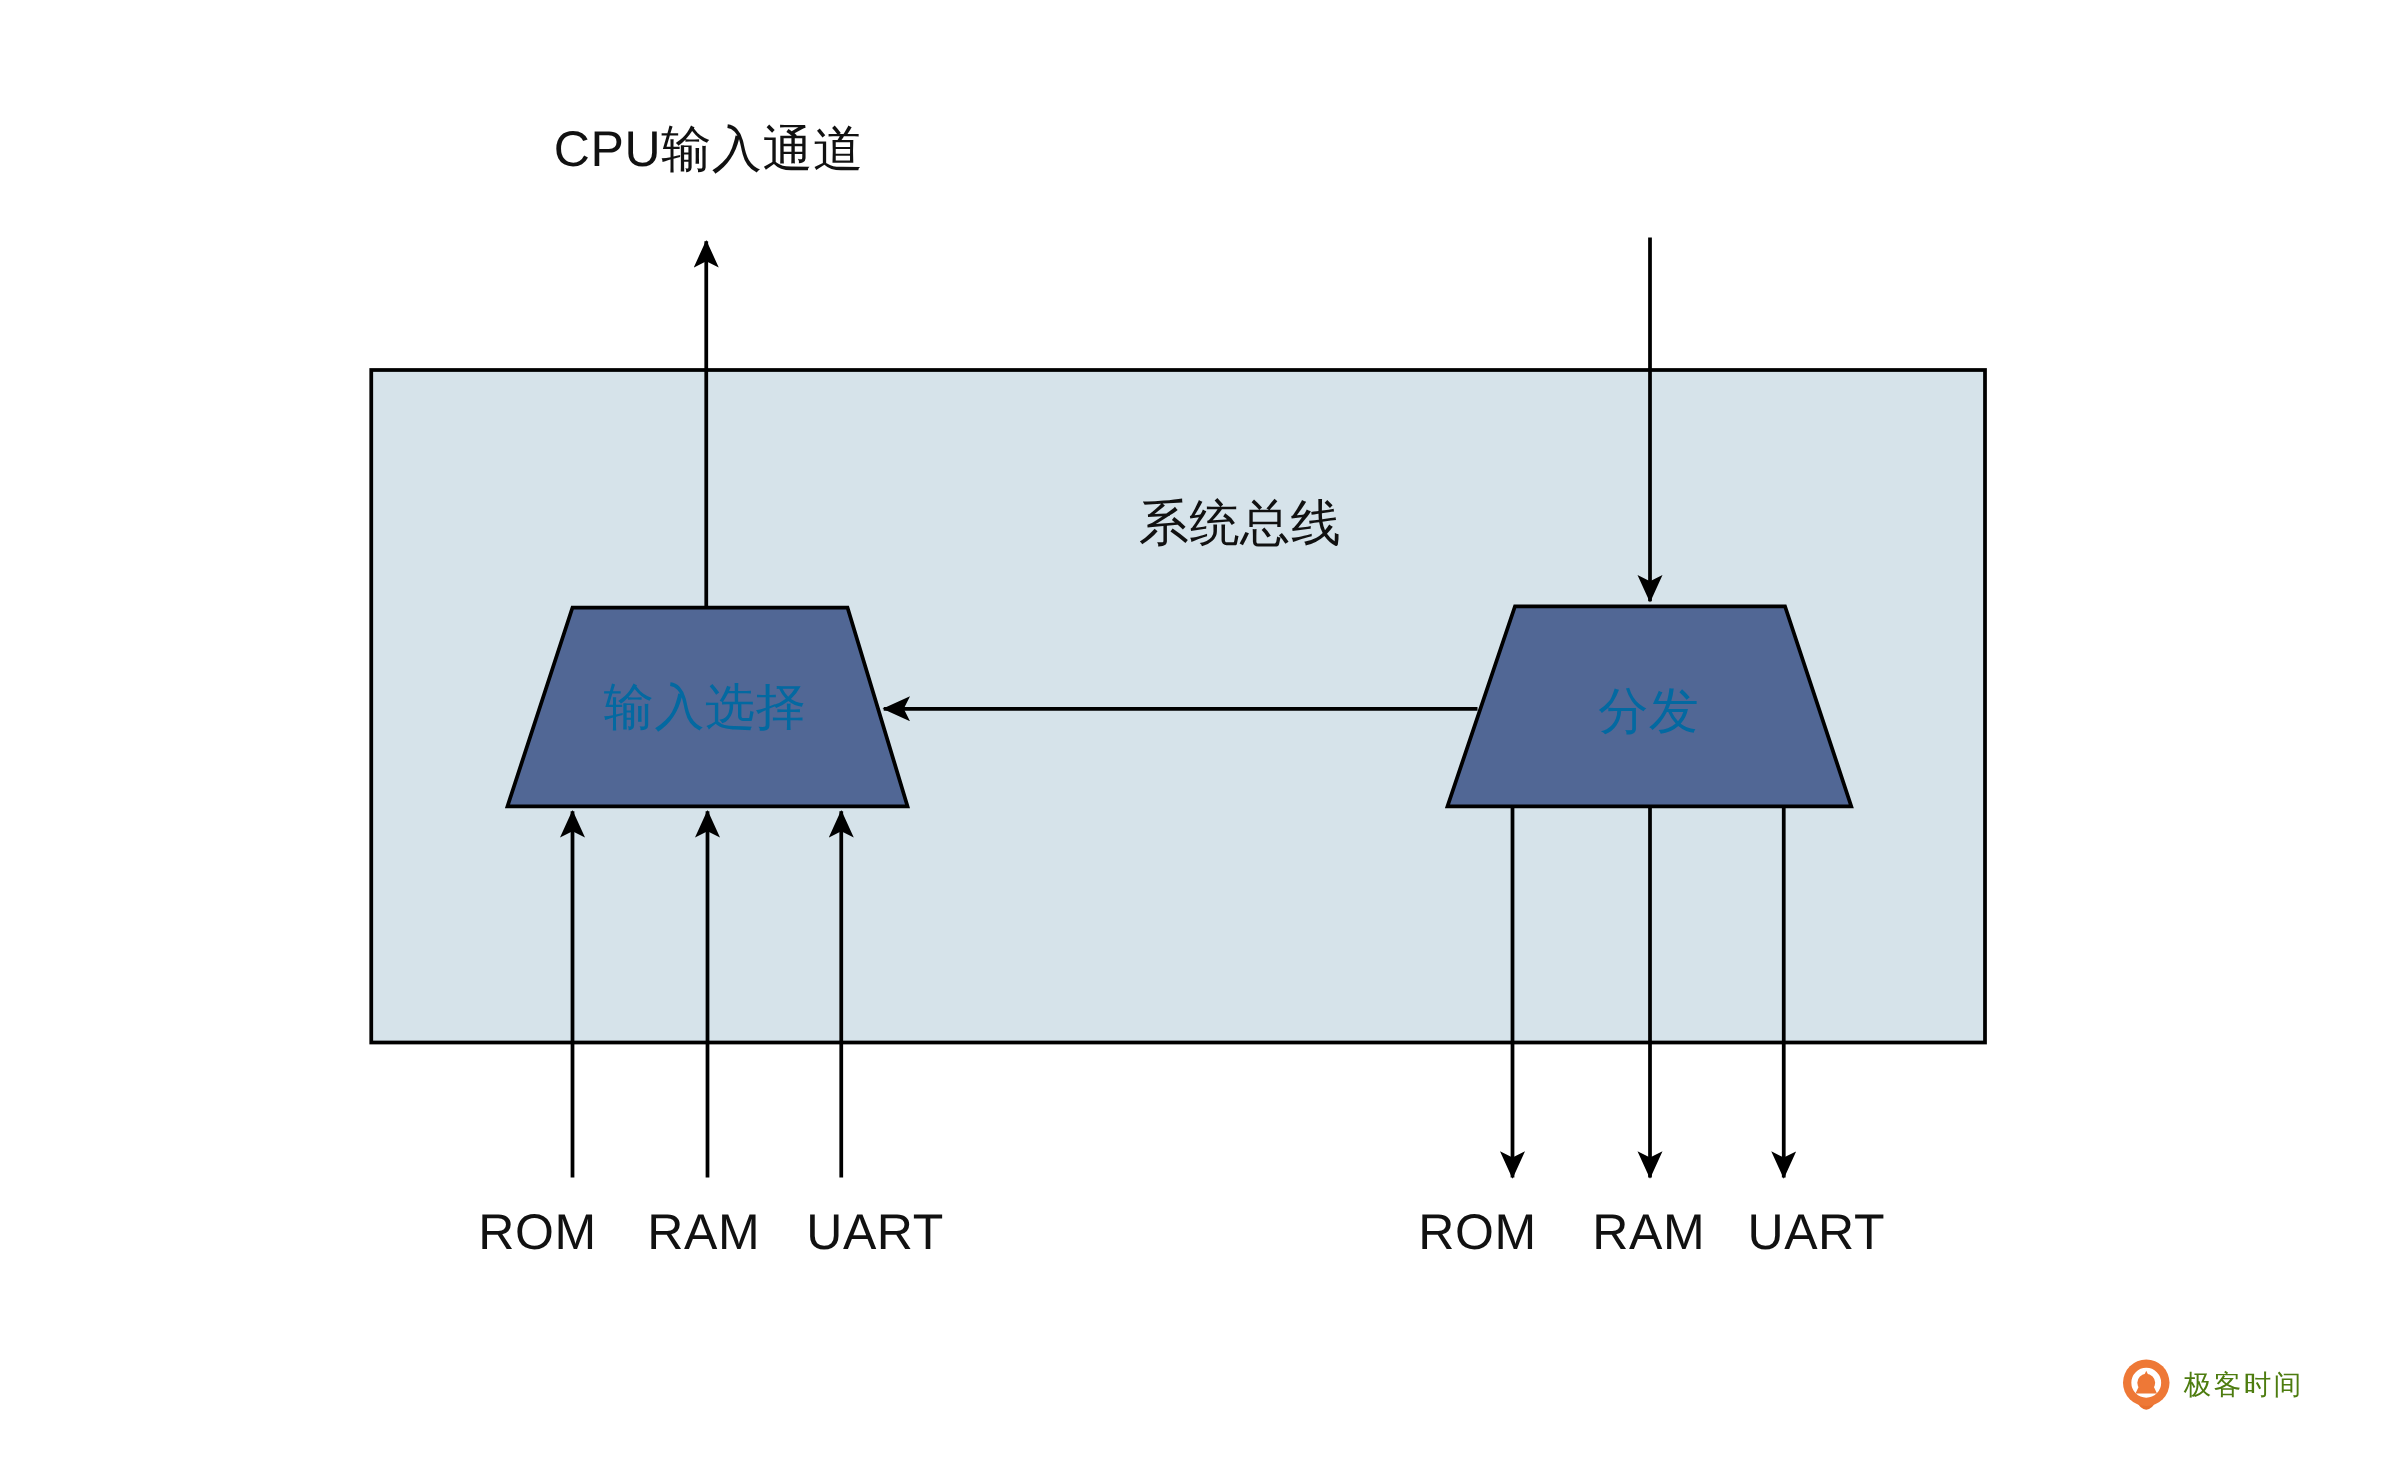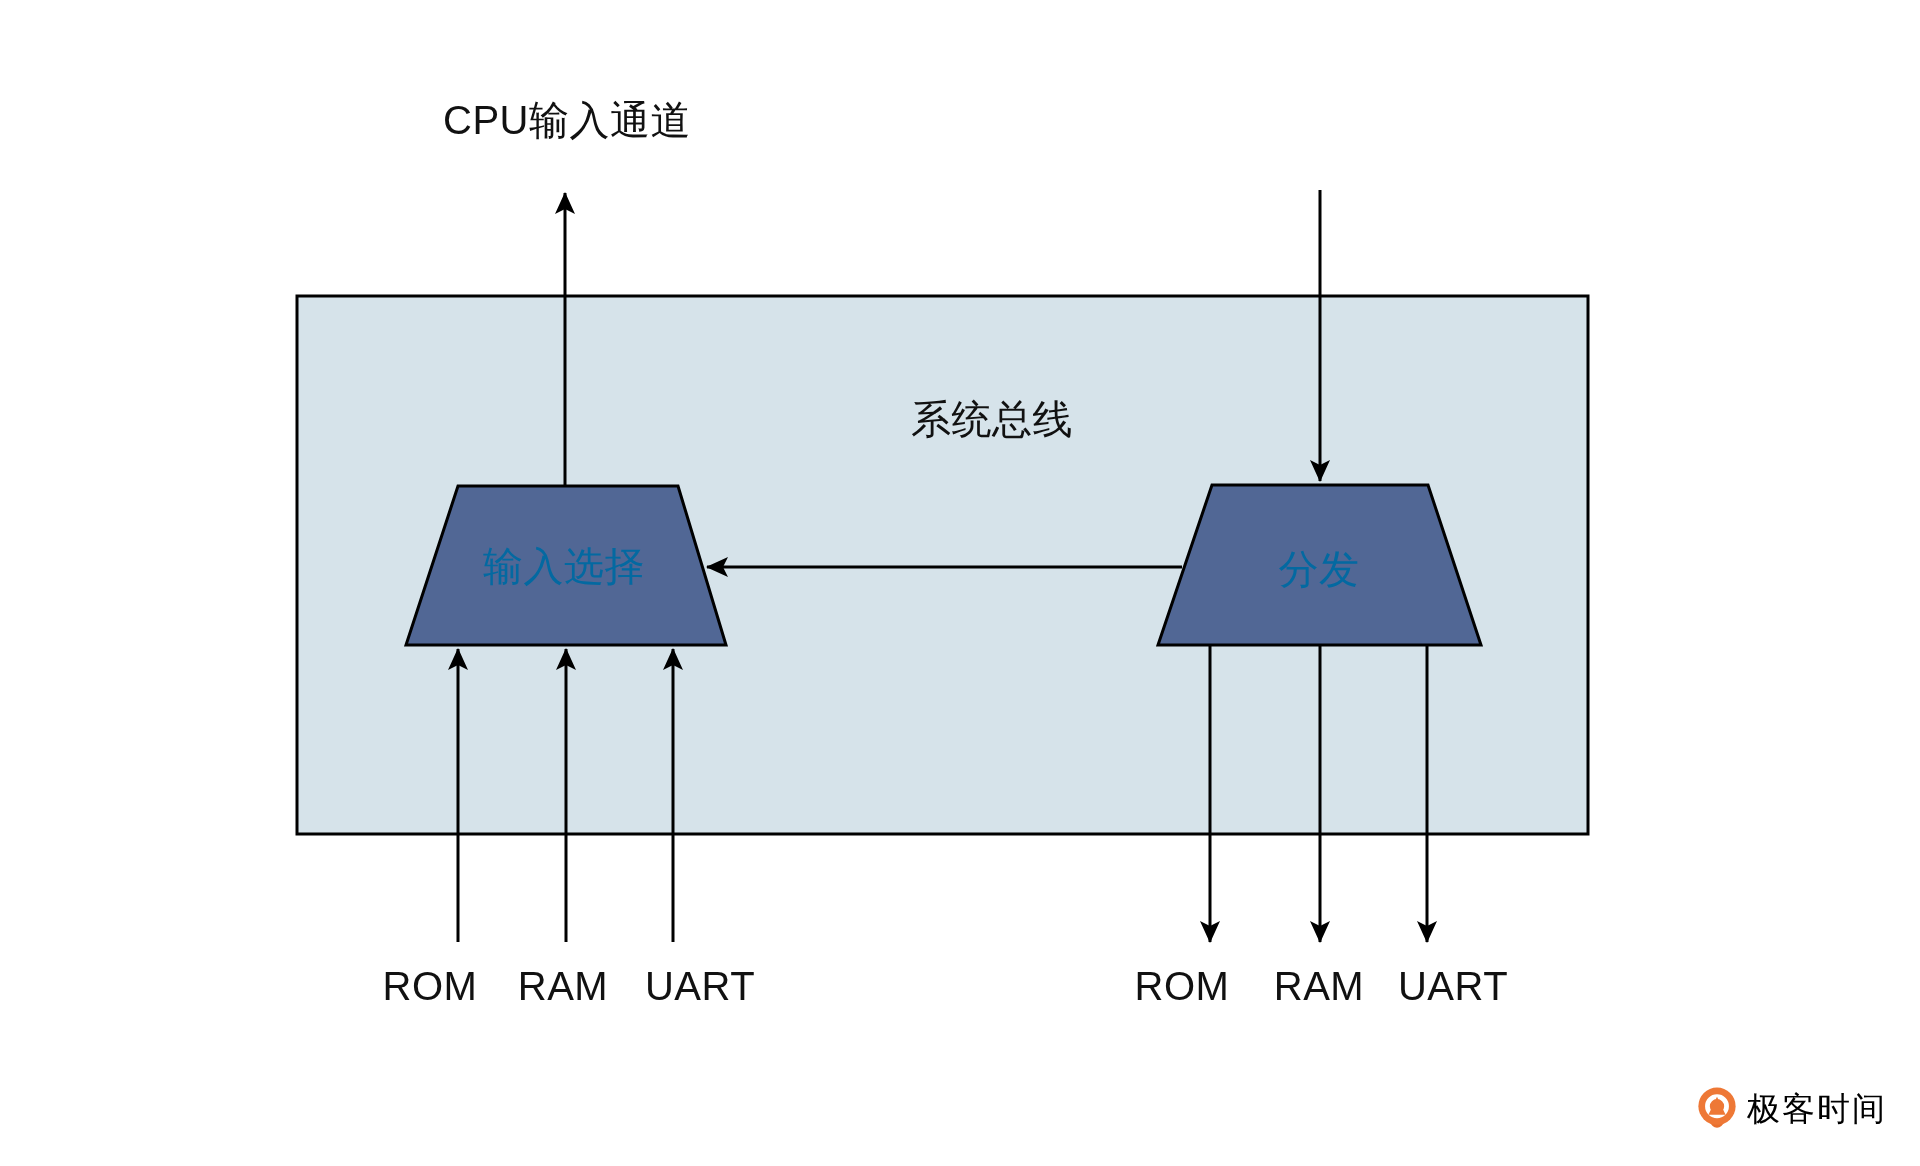--- a/index.html
+++ b/index.html
@@ -44,22 +44,22 @@
   }
   .watermark {
     position: absolute;
     left: 1696px;
     top: 1086px;
     display: flex;
     align-items: center;
     gap: 9px;
   }
   .brand-text {
-    font-size: 33px;
-    color: #000000;
+    font-size: 22px;
+    color: #4d7c0f;
     letter-spacing: 2px;
     line-height: 1;
     padding-bottom: 6px;
   }
 </style>
 </head>
 <body>
 
 <div class="canvas">
 

